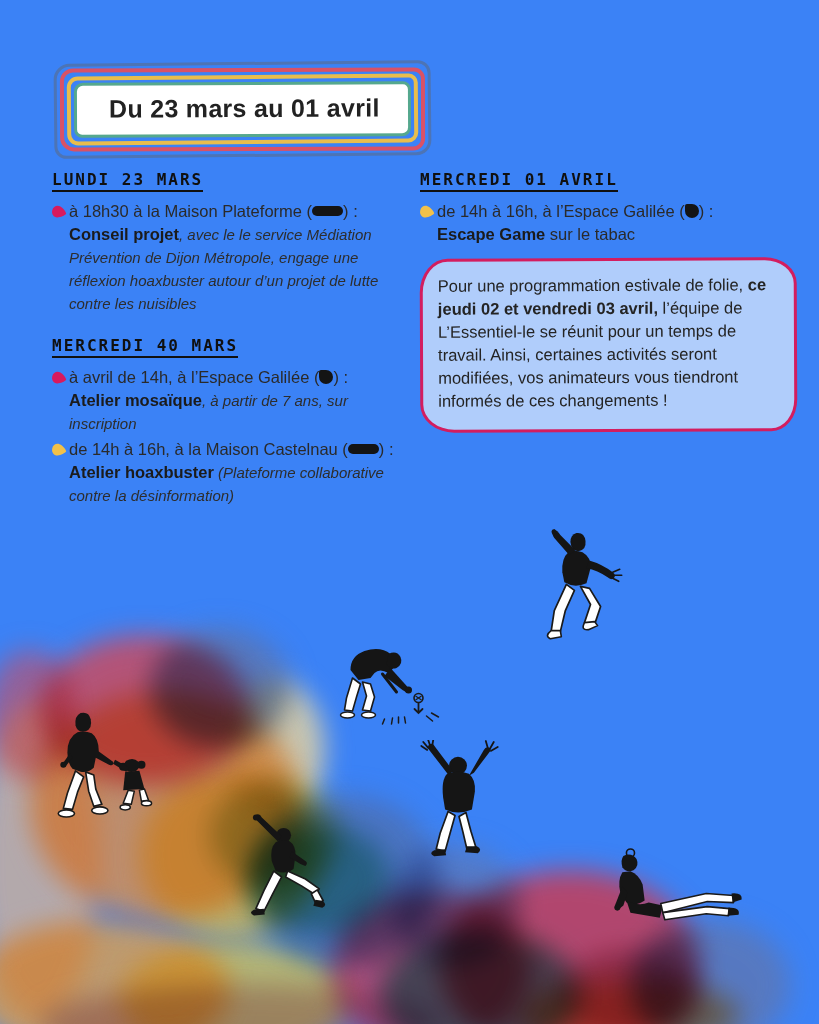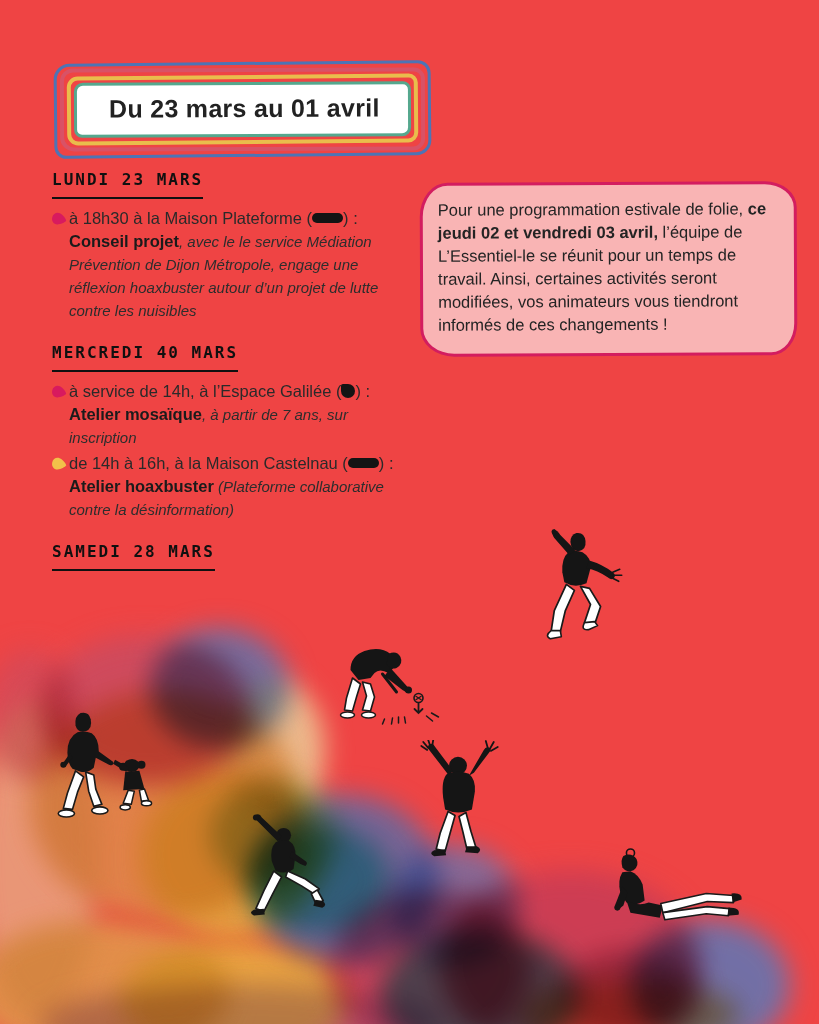--- a/index.html
+++ b/index.html
@@ -1,16 +1,16 @@
 <!DOCTYPE html>
 <html><head>
 <meta charset="utf-8">
 <style>
   html,body{margin:0;padding:0;background:#ffffff;}
-  .page{position:relative;width:819px;height:1024px;overflow:hidden;background:#ef4444;
+  .page{position:relative;width:819px;height:1024px;overflow:hidden;background:#3b82f6;
         font-family:"Liberation Sans",sans-serif;color:#262626;}
 
   
   .art{position:absolute;inset:0;z-index:0;}
   .blob{position:absolute;border-radius:50%;filter:blur(13px);mix-blend-mode:multiply;}
   .b1 {left:40px;  top:635px; width:210px;height:150px;background:#c94b60;opacity:.85;}
   .b2 {left:150px; top:628px; width:140px;height:120px;background:#5a74b0;opacity:.80;}
   .b3 {left:30px;  top:690px; width:270px;height:230px;background:#dd9049;opacity:.80;}
   .b4 {left:140px; top:770px; width:180px;height:170px;background:#e2bf3f;opacity:.75;}
   .b5 {left:-25px; top:700px; width:125px;height:320px;background:#e7b98c;opacity:.70;}
@@ -47,21 +47,21 @@
   .tb2{border:4px solid #d95266;border-radius:13px 11px 12px 14px;transform:rotate(0.45deg);padding:3px;display:inline-block;}
   .tb3{border:4px solid #e9bd4c;border-radius:11px 9px 10px 11px;transform:rotate(-0.35deg);padding:3px;display:inline-block;}
   .tb4{border:3px solid #55a88e;border-radius:9px 8px 9px 8px;transform:rotate(0.25deg);padding:9px 28px 11px 32px;display:inline-block;background:#fff;}
   .title{font-size:25px;font-weight:bold;color:#222;letter-spacing:.3px;white-space:nowrap;}
 
   .col-left {position:absolute;left:52px; top:170px;width:366px;}
   .col-right{position:absolute;left:420px;top:170px;width:352px;}
   .section{margin-bottom:21px;}
   .day-heading{font-family:"DejaVu Sans Mono",monospace;font-weight:bold;font-size:16px;
       letter-spacing:2px;color:#101010;border-bottom:2px solid #101010;display:inline-block;
-      padding-bottom:8px;margin:0 0 8px 0;white-space:nowrap;}
+      padding-bottom:1px;margin:0 0 8px 0;white-space:nowrap;}
   .event{position:relative;padding-left:17px;font-size:16.5px;line-height:23px;margin:0 0 3px 0;color:#2a2a2a;}
   .bullet{position:absolute;left:-2px;top:4px;width:18px;height:16px;}
   .ev-bold{font-weight:bold;color:#1b1b1b;}
   .ev-italic{font-style:italic;font-size:15px;color:#2d2d2d;}
   .venue-pill{display:inline-block;width:31px;height:10px;border-radius:5px;background:#141414;vertical-align:1px;}
   .venue-round{display:inline-block;width:14px;height:14px;border-radius:2px 7px 7px 7px;background:#141414;vertical-align:-1px;}
   .venue-dot{display:inline-block;width:12px;height:12px;border-radius:50%;background:#141414;vertical-align:-1px;}
 
   .notice{margin-top:12px;width:341px;border:3.5px solid #d31d5f;
       border-radius:28px 32px 26px 34px / 34px 26px 32px 28px;
@@ -223,40 +223,49 @@
           <span class="ev-bold">Conseil projet</span><span class="ev-italic">, avec le le service Médiation Prévention de Dijon Métropole, engage une réflexion hoaxbuster autour d’un projet de lutte contre les nuisibles</span>
         </p>
       </div>
 
       <div class="section">
         <div class="day-heading">MERCREDI 40 MARS</div>
         <p class="event">
           <svg class="bullet" viewBox="0 0 22 19" style="transform:rotate(14deg)">
               <path d="M2.5 9.5 C2.5 4.5 6.5 1.5 10.5 2.5 C14.5 3.5 19 7 20 9.5 C19 12 14.5 15.5 10.5 16.5 C6.5 17.5 2.5 14.5 2.5 9.5Z" fill="#d81a5e"></path>
             </svg>
-          <span>à service de 14h, à l’Espace Galilée (</span><span class="venue-round"></span><span>) : </span><br>
+          <span>à avril de 14h, à l’Espace Galilée (</span><span class="venue-round"></span><span>) : </span><br>
           <span class="ev-bold">Atelier mosaïque</span><span class="ev-italic">, à partir de 7 ans, sur inscription</span>
         </p>
         <p class="event">
           <svg class="bullet" viewBox="0 0 22 19" style="transform:rotate(10deg)">
               <path d="M2.5 9.5 C2.5 4.5 6.5 1.5 10.5 2.5 C14.5 3.5 19 7 20 9.5 C19 12 14.5 15.5 10.5 16.5 C6.5 17.5 2.5 14.5 2.5 9.5Z" fill="#f2c14a"></path>
             </svg>
           <span>de 14h à 16h, à la Maison Castelnau (</span><span class="venue-pill"></span><span>) : </span><br>
           <span class="ev-bold">Atelier hoaxbuster</span><span class="ev-italic"> (Plateforme collaborative contre la désinformation)</span>
         </p>
       </div>
 
       <div class="section">
-        <div class="day-heading">SAMEDI 28 MARS</div>
       </div>
 
     </div>
 
     <div class="col-right">
 
+      <div class="section" style="margin-bottom:0;">
+        <div class="day-heading">MERCREDI 01 AVRIL</div>
+        <p class="event">
+          <svg class="bullet" viewBox="0 0 22 19" style="transform:rotate(10deg)">
+              <path d="M2.5 9.5 C2.5 4.5 6.5 1.5 10.5 2.5 C14.5 3.5 19 7 20 9.5 C19 12 14.5 15.5 10.5 16.5 C6.5 17.5 2.5 14.5 2.5 9.5Z" fill="#f2c14a"></path>
+            </svg>
+          <span>de 14h à 16h, à l’Espace Galilée (</span><span class="venue-round"></span><span>) : </span><br>
+          <span class="ev-bold">Escape Game</span><span> sur le tabac</span>
+        </p>
+      </div>
 
       <div class="notice">
         <span>Pour une programmation estivale de folie, </span><span class="nb">ce jeudi 02 et vendredi 03 avril,</span><span> l’équipe de L’Essentiel-le se réunit pour un temps de travail. Ainsi, certaines activités seront modifiées, vos animateurs vous tiendront informés de ces changements !</span>
       </div>
 
     </div>
 
   </div>
 </div>
 

